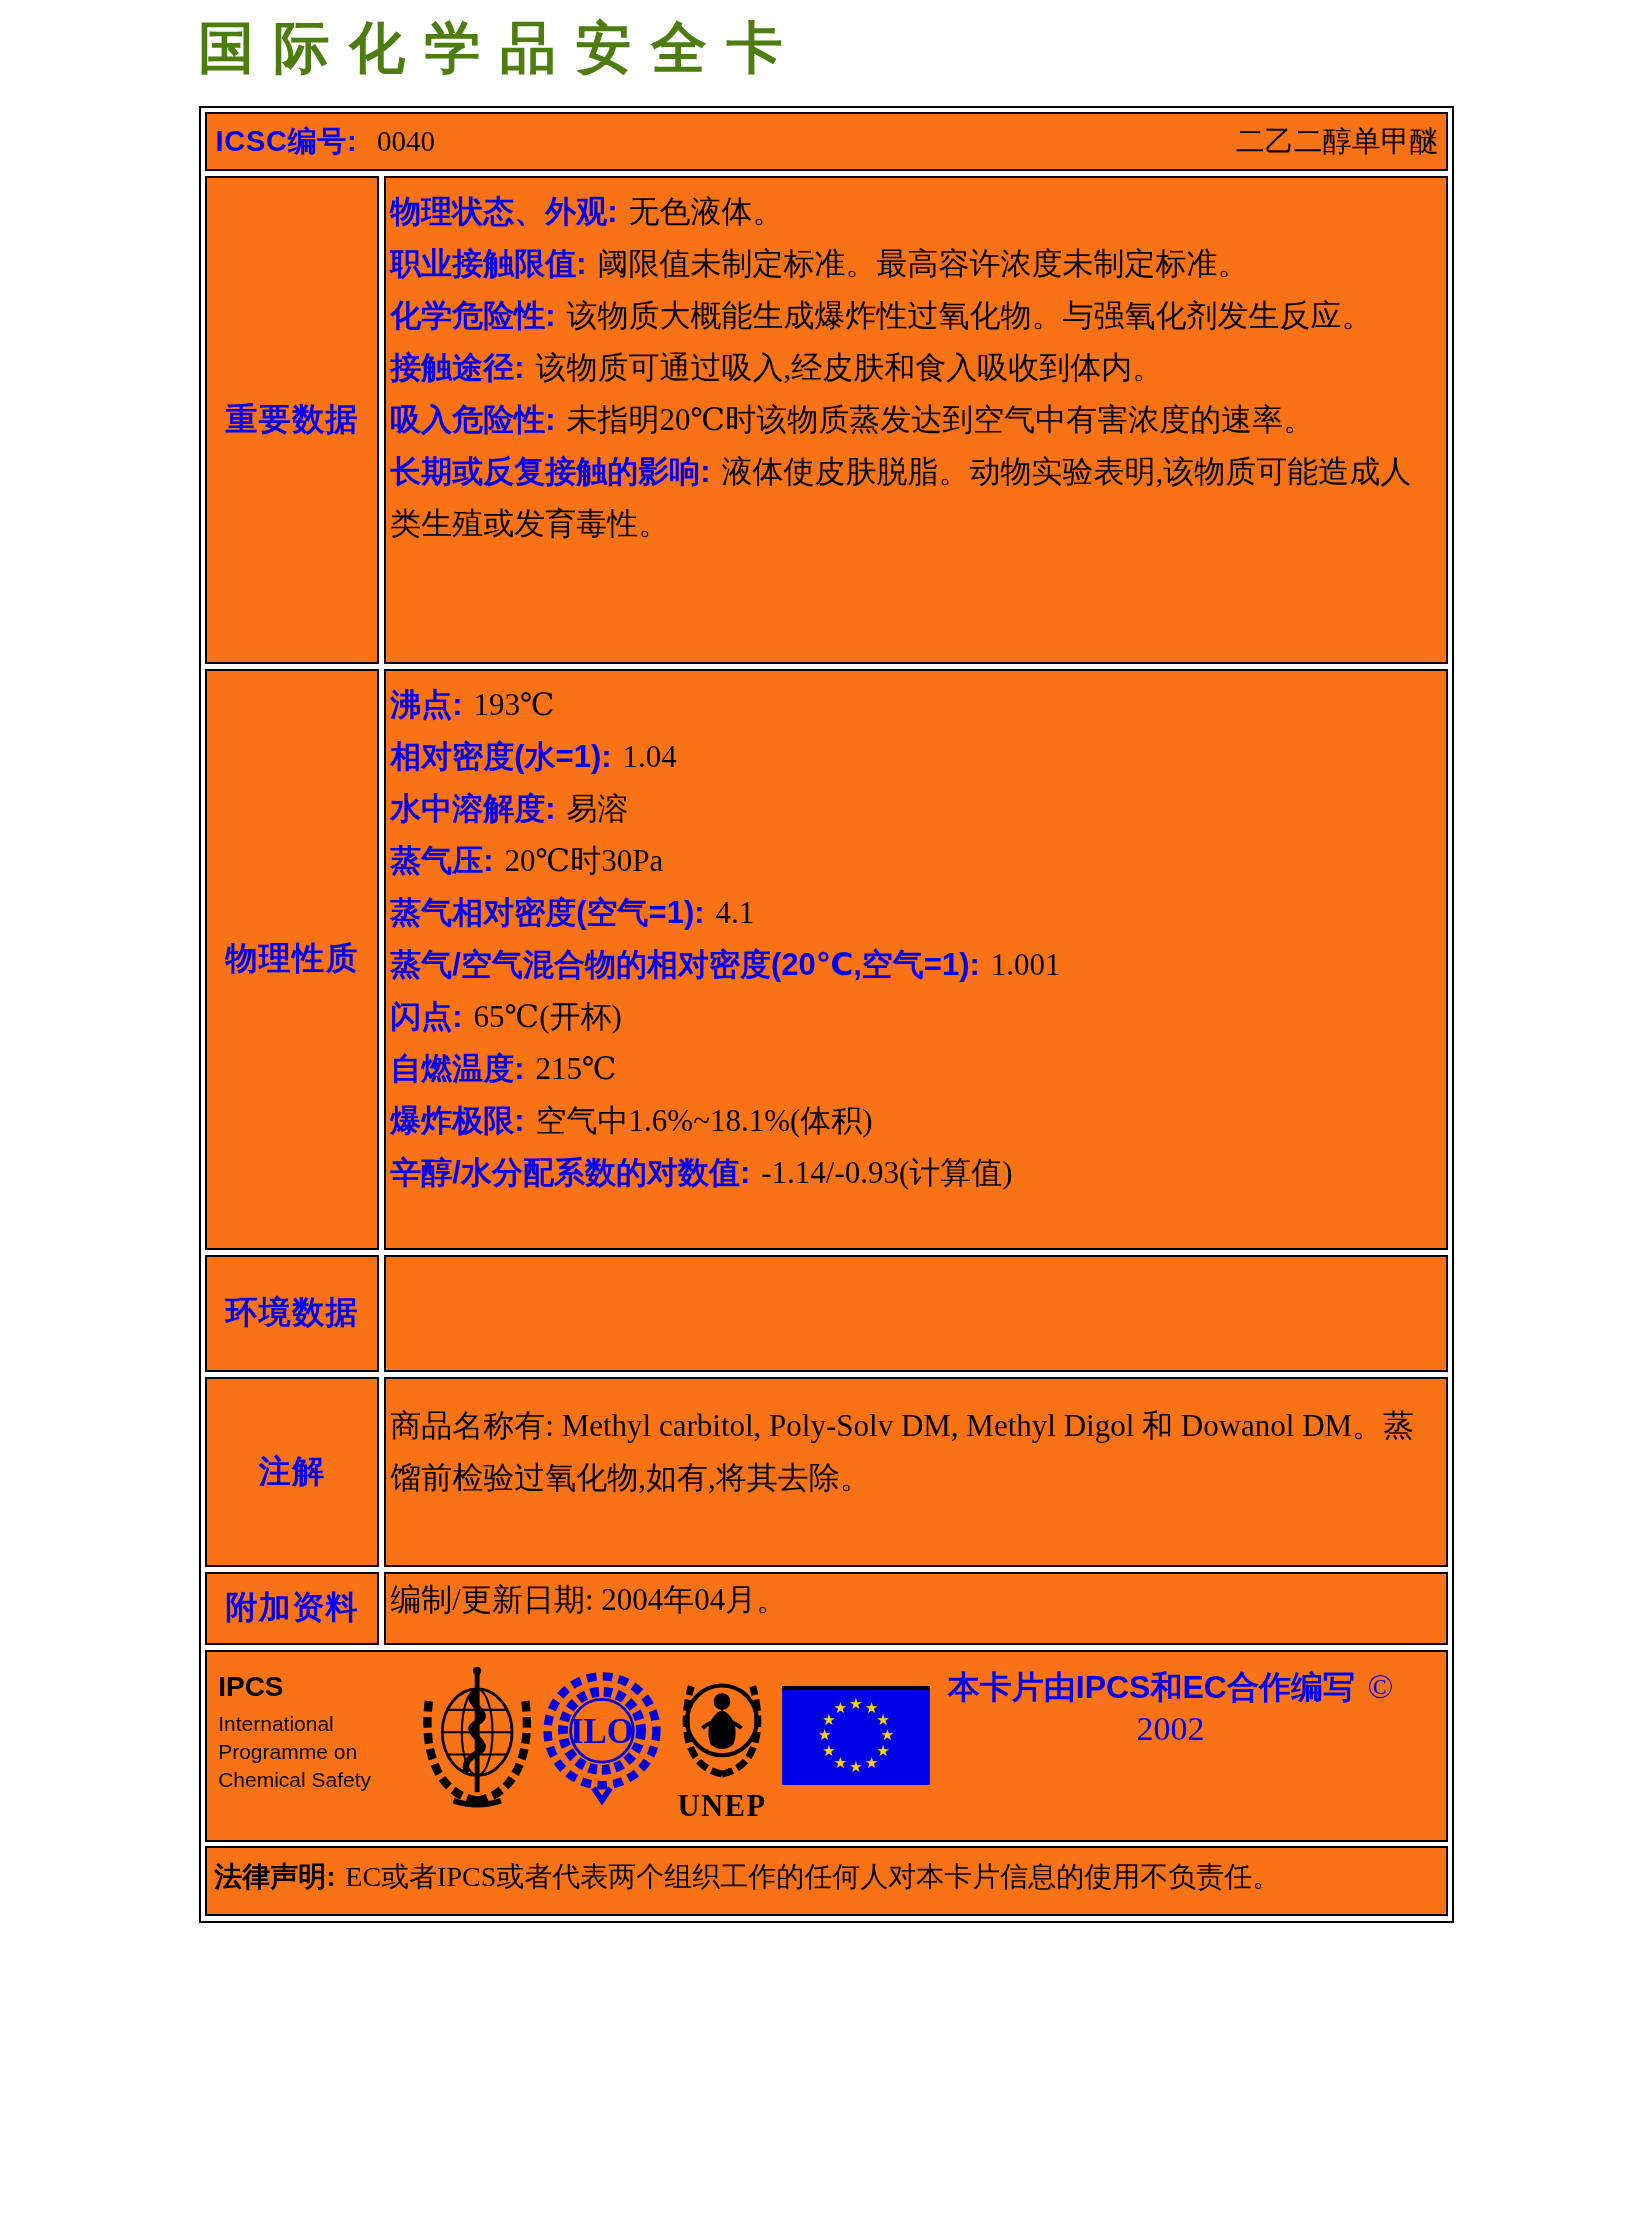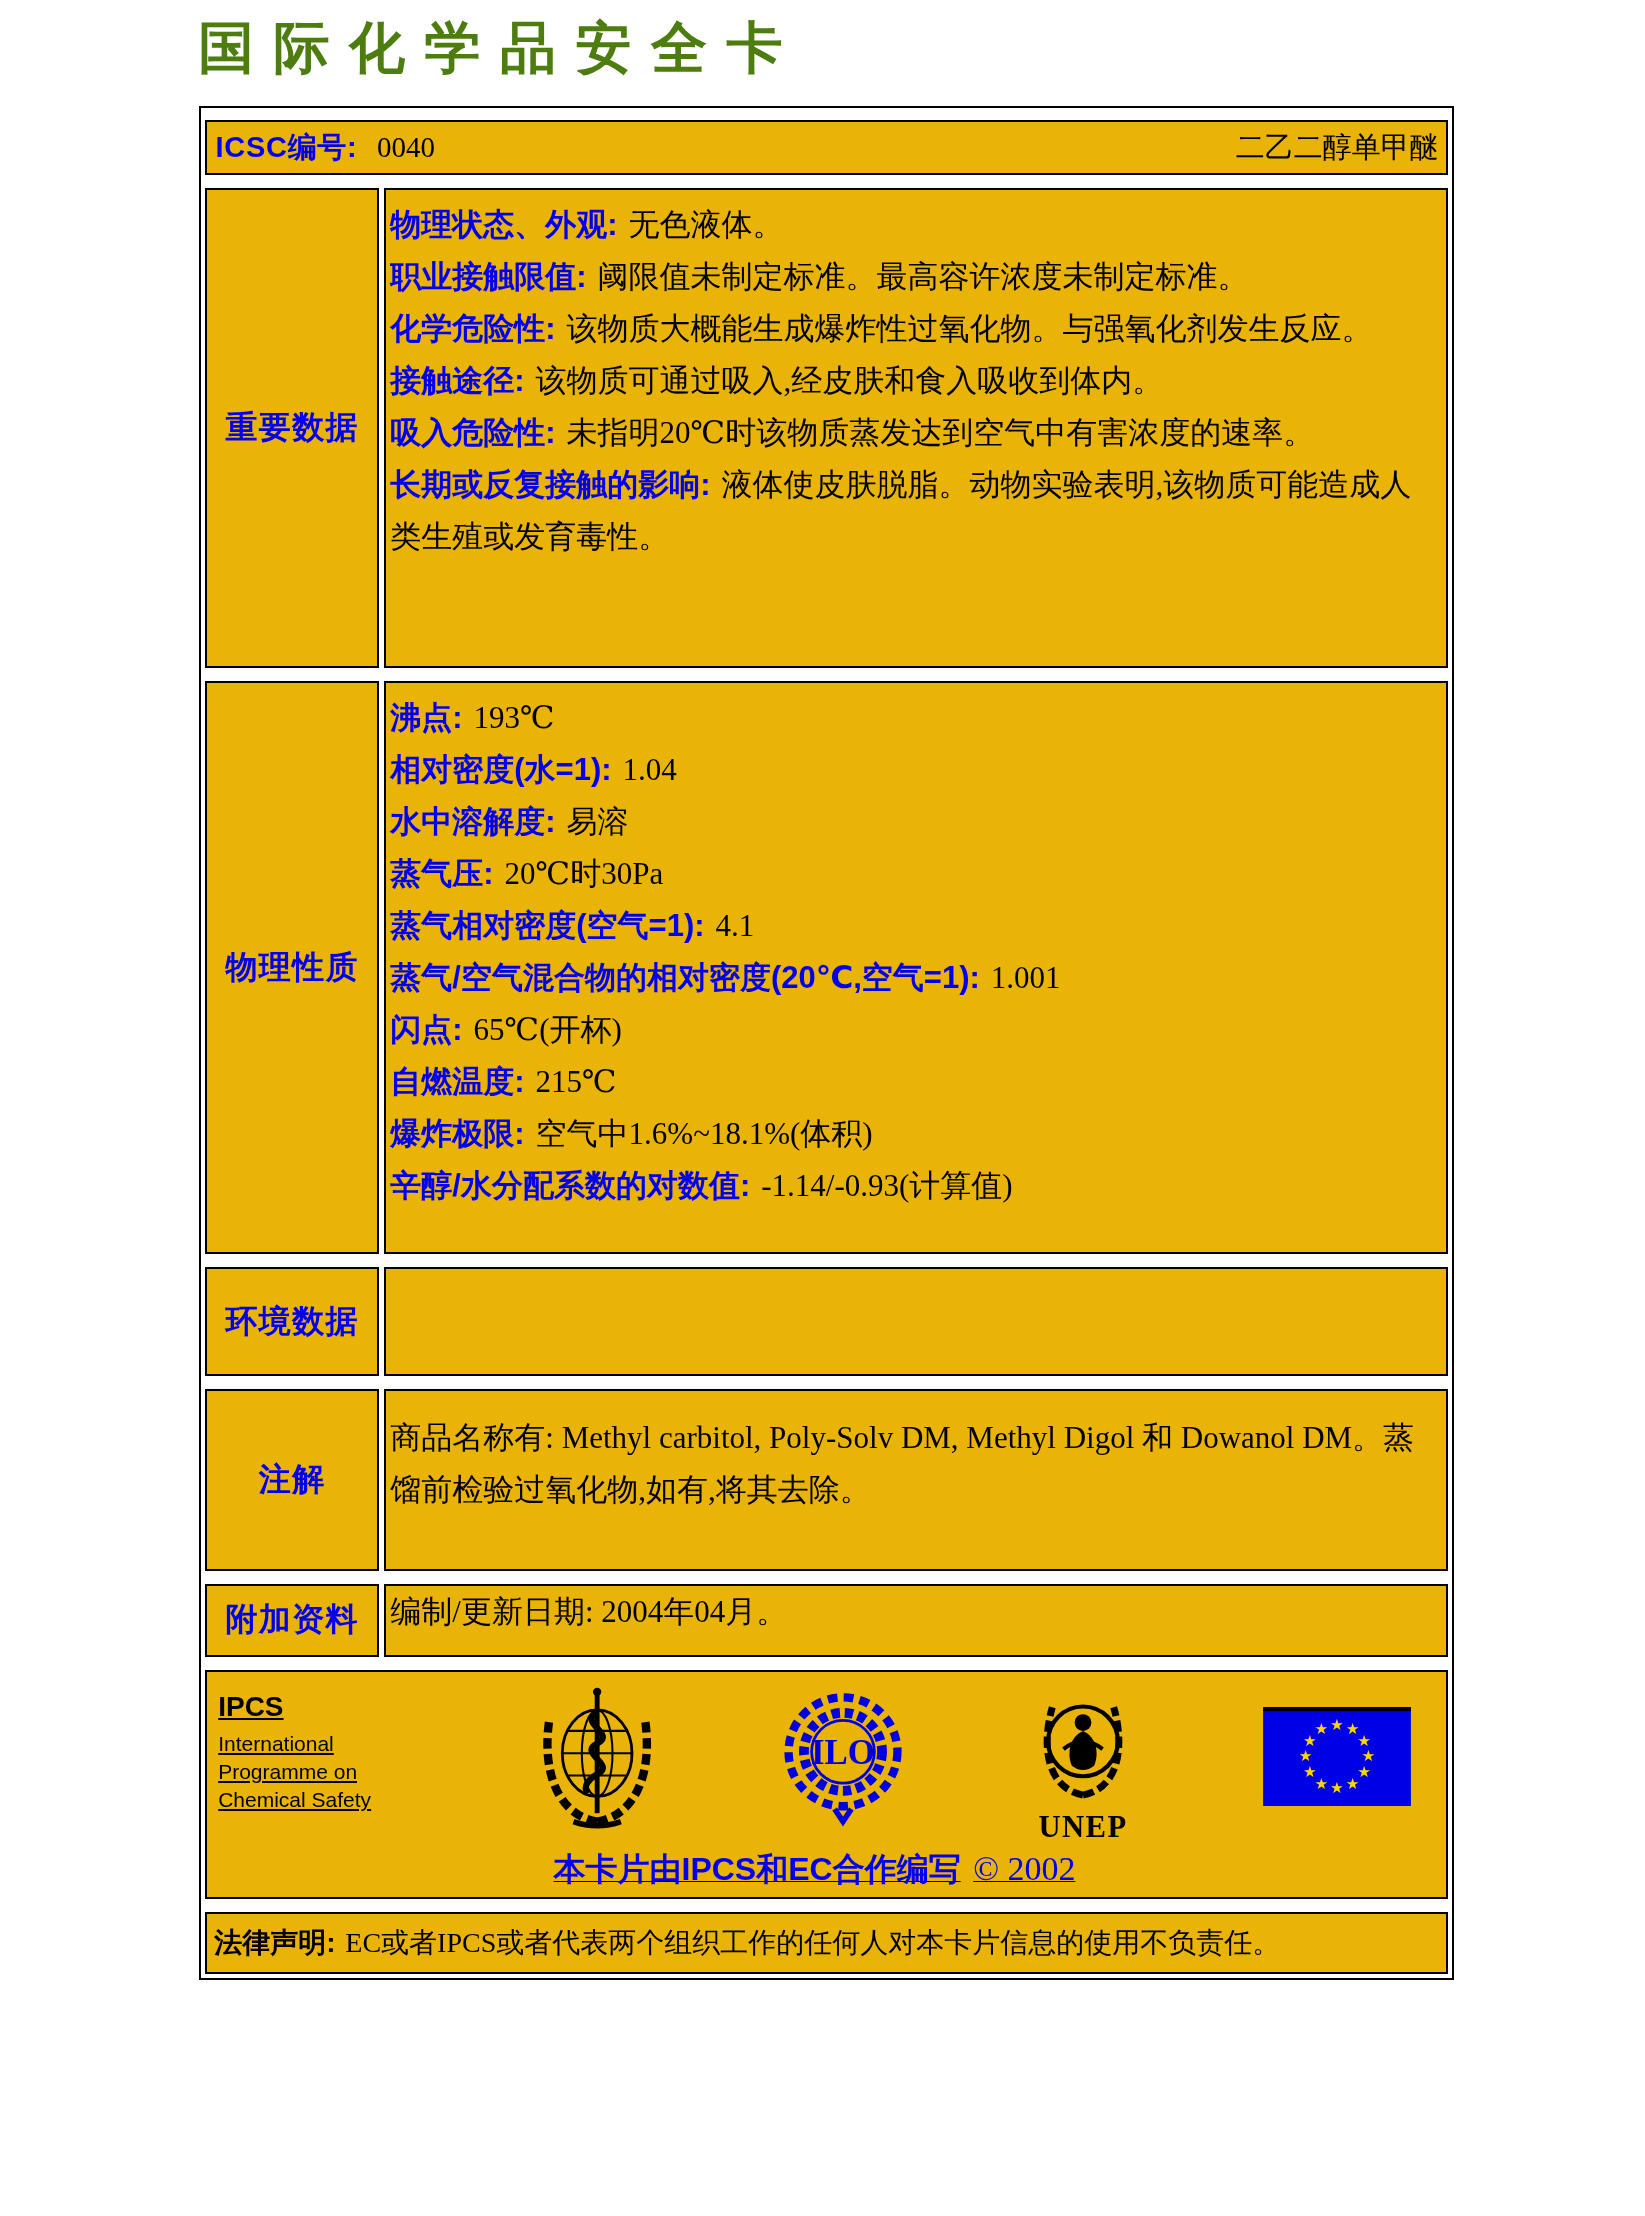--- a/index.html
+++ b/index.html
@@ -21,21 +21,21 @@
   }
   .card {
     position: absolute; left: 199px; top: 106px;
     width: 1255px;
     border: 2.8px solid #000;
     background: #fff;
     padding: 4.2px;
     display: flex; flex-direction: column; gap: 4.9px;
   }
   .row { display: flex; gap: 4.9px; }
-  .cell { border: 2.1px solid #000; background: #eab308; margin-top: 8px; }
+  .cell { border: 2.1px solid #000; background: #f97316; }
   .full { flex: 1 1 auto; }
   .label-cell {
     flex: 0 0 174px;
     display: flex; align-items: center; justify-content: center;
     color: #0000EE;
     font-family: "Liberation Sans", "DejaVu Sans", sans-serif;
     font-weight: bold; font-size: 32px;
     text-align: center;
     letter-spacing: 1.4px;
   }
@@ -50,21 +50,21 @@
   .txt { color: #000; }
   .header-cell {
     display: flex; align-items: center; justify-content: space-between;
     padding: 5.6px 7px 5.6px 8.4px;
     font-size: 29px;
   }
   .hdr-left .lbl { margin-right: 19.5px; letter-spacing: 0.7px; }
   .hdr-right { color: #000; }
   .notes-cell { padding-top: 21px; }
   .extra-cell { display: flex; align-items: center; }
-  .logos-cell { display: flex; flex-direction: column; justify-content: flex-end; padding: 9.8px 35px 5.6px 11px; text-decoration: underline; }
+  .logos-cell { display: flex; justify-content: flex-end; padding: 9.8px 35px 5.6px 11px; }
   .logos-line { display: flex; align-items: flex-start; justify-content: space-between; }
   .ipcs-block { font-family: "Liberation Sans", "DejaVu Sans", sans-serif; padding-top: 9.8px; width: 195px; }
   .ipcs-acronym { font-size: 28px; font-weight: bold; margin-bottom: 7px; }
   .ipcs-line { font-size: 21px; line-height: 28px; }
   .caption-line {
     text-align: center;
     margin-top: 4.2px;
     color: #0000EE;
   }
   .caption-main {

